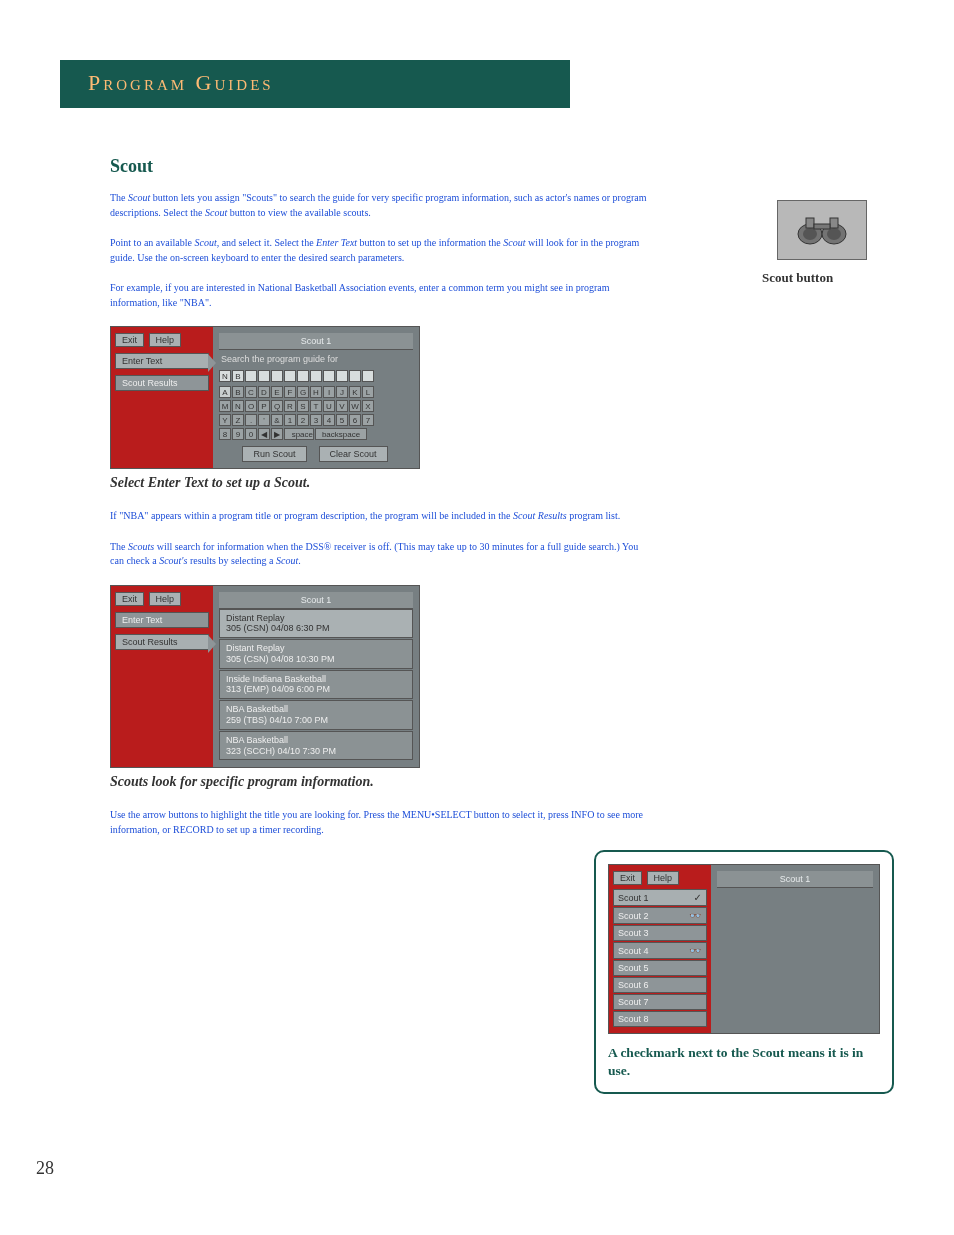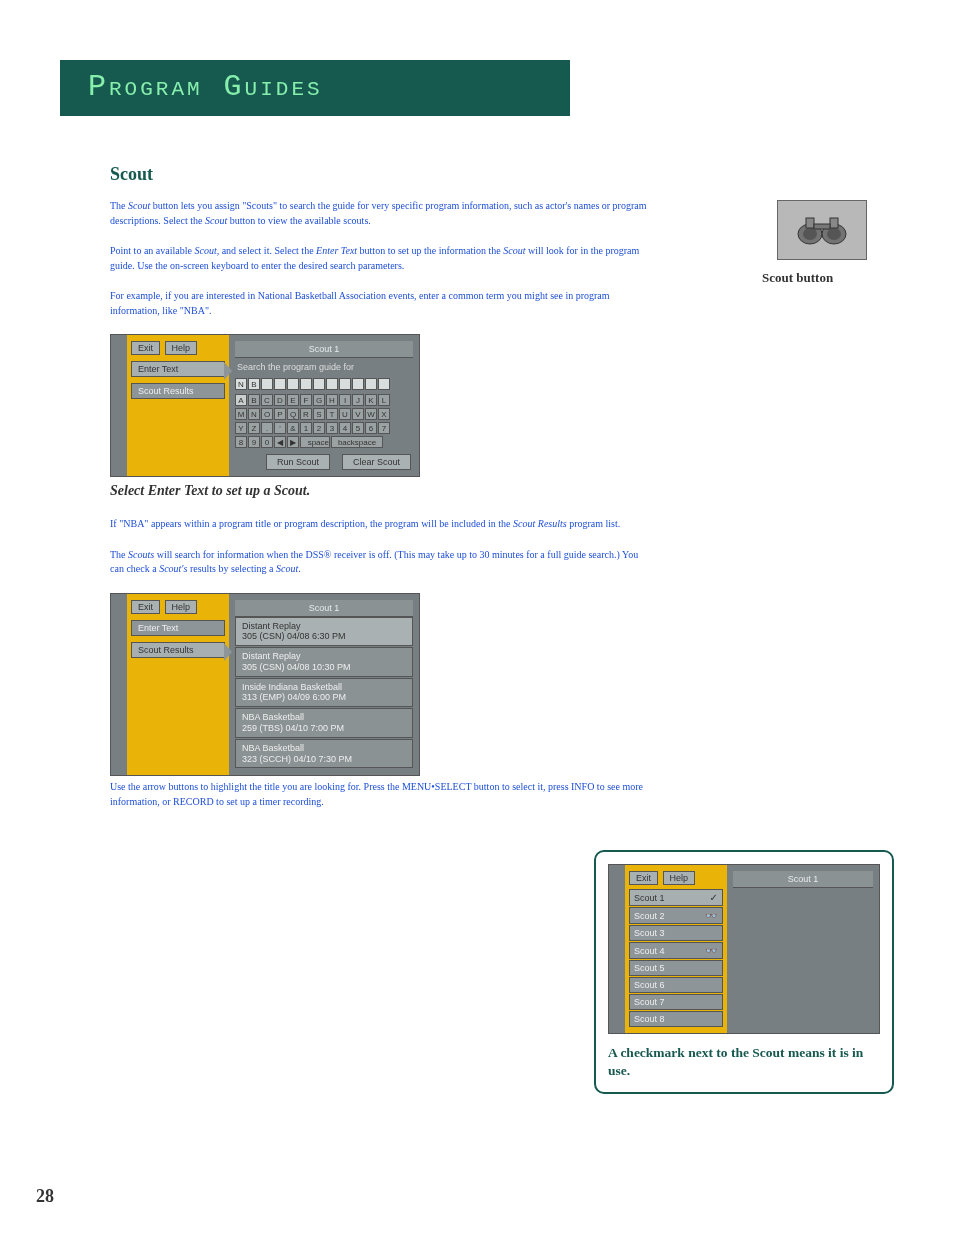--- a/index.html
+++ b/index.html
@@ -7,23 +7,23 @@
     font-family: Georgia, 'Times New Roman', serif;
     background: #fff;
     color: #333;
     width: 954px;
     height: 1235px;
     position: relative;
     padding: 60px 60px 40px 60px;
   }
   .title-bar {
     background: #16594f;
-    color: #86efac;
-    font-family: Liberation Mono, monospace;
-    font-size: 30px;
+    color: #fdba74;
+    font-family: Liberation Serif, serif;
+    font-size: 22px;
     letter-spacing: 3px;
     font-variant: small-caps;
     padding: 10px 28px 12px 28px;
     width: 510px;
     margin-bottom: 48px;
   }
   .content { position: relative; padding-left: 50px; }
   .left-col { width: 540px; }
   h2.section {
     color: #16594f;
@@ -68,23 +68,22 @@
     width: 310px;
     font-family: Verdana, Arial, sans-serif;
     font-size: 9px;
     color: #e7ebec;
     margin-bottom: 4px;
     border: 1px solid #555;
   }
   .tvui-row { display: flex; }
   .tvui-left {
     width: 102px;
-    background: #eab308;
+    background: #b91c1c;
     padding: 6px 4px;
-    margin-left: 16px;
   }
   .tvui-right { flex: 1; padding: 6px; }
   .tv-btn {
     display: inline-block;
     background: #aab1b3;
     color: #333;
     border: 1px solid #555;
     padding: 1px 6px;
     font-size: 9px;
     margin-right: 2px;
@@ -112,21 +111,21 @@
     background:#9ba2a4; border:1px solid #555; font-size:8px; color:#333;
   }
   .kb span.wide { width:30px;text-align:right; }
   .kb span.xwide { width:52px; }
   .kb span.sel { background:#c9cfcf; }
   .entrybox { display:flex; gap:1px; margin:2px 0 4px 0; }
   .entrybox span {
     width:12px;height:12px;line-height:12px;text-align:center;
     background:#d8dddd;border:1px solid #555;font-size:8px;color:#333;
   }
-  .tv-action-row { display:flex; justify-content:flex-end; gap:10px; margin-top:6px; }
+  .tv-action-row { display:flex; justify-content:center; gap:10px; margin-top:6px; }
   .tv-action-row .tv-btn { padding:2px 10px; }
   .result-item {
     background:#8b9294; border:1px solid #555; padding:3px 6px; margin-bottom:1px;
     font-size:9px; line-height:1.2; color:#eee;
   }
   .result-item.sel { background:#aab1b3; color:#333; }
 
   
   .callout {
     position: absolute;
@@ -147,22 +146,22 @@
   }
   .scout-list .tv-menu { margin-top:1px; padding:2px 4px; display:flex; align-items:center; justify-content:space-between; }
   .scout-list .tv-menu.active { background:#a8afb1; }
   .mini-eye { font-size:10px; }
   .mini-check { font-size:10px; }
   .callout .tvui-right .desc { font-size:8.5px; line-height:1.25; color:#eee; padding:2px; }
 
   .page-num {
     position: absolute;
     left: 36px;
-    bottom: 28px;
-    font-weight: bold;
+    bottom: 56px;
+    font-weight: normal;
     font-size: 18px;
   }
 </style>
 </head>
 <body>
 
 <div class="title-bar">Program Guides</div>
 
 <div class="side-scout">
   <div class="scout-icon-box">
@@ -311,20 +310,21 @@
               <div>NBA Basketball</div>
               <div>259 (TBS)  04/10  7:00 PM</div>
             </div>
           <div class="result-item">
               <div>NBA Basketball</div>
               <div>323 (SCCH)  04/10  7:30 PM</div>
             </div>
         </div>
       </div>
     </div>
+    <div class="caption">Scouts look for specific program information.</div>
 
     <p class="body">Use the arrow buttons to highlight the title you are looking for. Press the MENU•SELECT button to select it, press INFO to see more information, or RECORD to set up a timer recording.</p>
   </div>
 </div>
 
 <div class="callout">
   <div class="tvui">
     <div class="tvui-row">
       <div class="tvui-left scout-list">
         <div style="margin-bottom:4px;">

